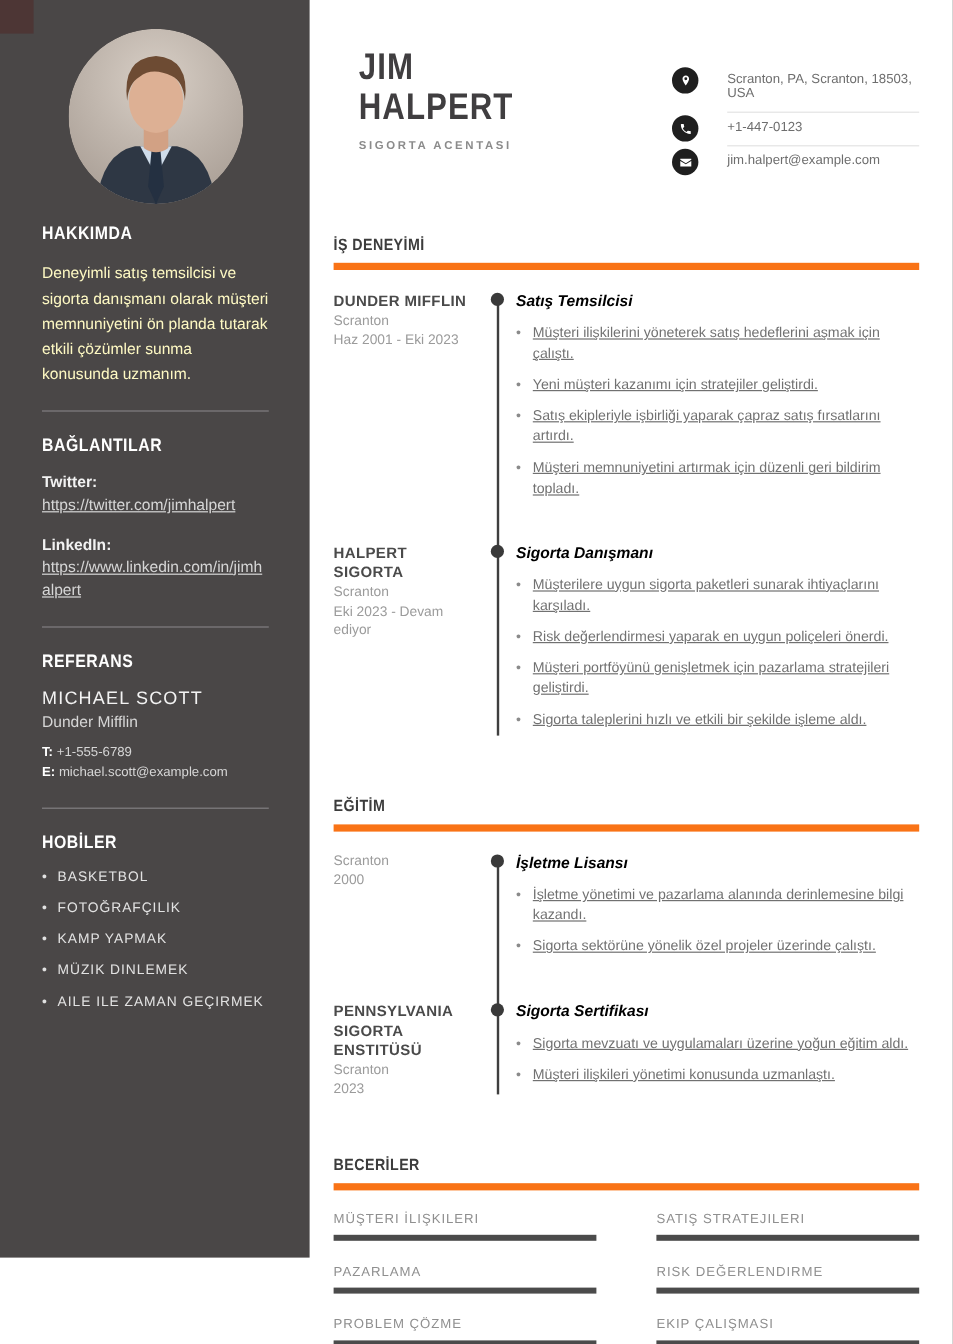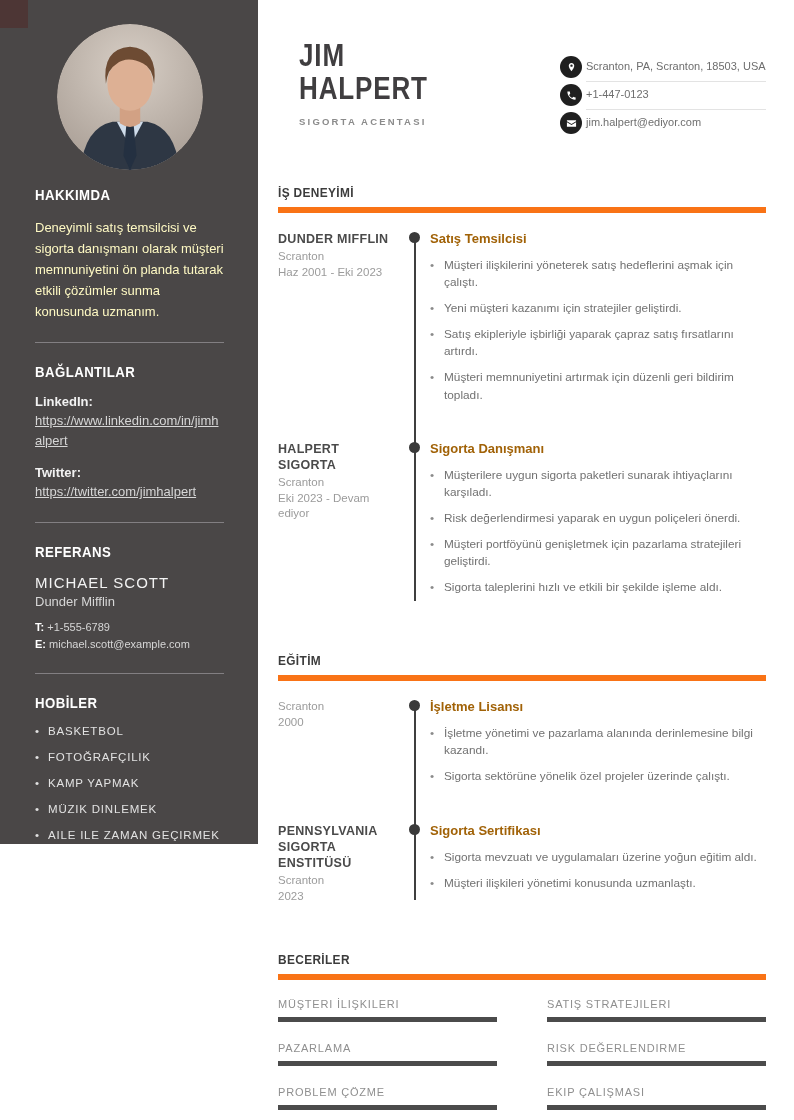--- a/index.html
+++ b/index.html
@@ -4,21 +4,21 @@
 <style>
   * { margin:0; padding:0; box-sizing:border-box; }
   html,body { background:#888; }
   body { font-family:"Liberation Sans", sans-serif; }
   .page { position:relative; width:794px; height:1120px; background:#ffffff; margin:0 auto; overflow:hidden; }
 
   
   .corner-accent { position:absolute; left:0; top:0; width:28px; height:28px; background:#4d3635; z-index:3; }
 
   
-  .sidebar { position:absolute; left:0; top:0; width:258px; height:844px; background:#4a4747; color:#d8d8d8; padding:24px 34px 0 35px; z-index:2; }
+  .sidebar { position:absolute; left:0; top:0; width:258px; height:1048px; background:#4a4747; color:#d8d8d8; padding:24px 34px 0 35px; z-index:2; }
   .photo-wrap { width:146px; height:146px; border-radius:50%; overflow:hidden; margin:0 auto; }
   .photo-wrap svg { display:block; width:100%; height:100%; }
   .side-section { margin-top:16px; }
   .side-title { color:#ffffff; font-size:15px; font-weight:700; letter-spacing:.5px; margin-bottom:14px; }
   .cond { display:inline-block; transform:scaleX(.88); transform-origin:0 50%; white-space:nowrap; }
   .about-text { font-size:13px; line-height:1.62; color:#fef9c3; }
   .side-divider { border:none; border-top:1px solid #827f82; margin:20px 0; }
   .link-group { margin-bottom:15px; }
   .link-label { font-weight:700; color:#f2f2f2; font-size:13px; margin-bottom:2px; }
   .link-url { display:block; font-size:13px; color:#d6d6d6; text-decoration:underline; word-break:break-all; line-height:1.5; cursor:pointer; }
@@ -30,42 +30,42 @@
   .hobby-list li { font-size:11.5px; letter-spacing:.8px; color:#e2e2e2; margin-bottom:14px; position:relative; padding-left:13px; }
   .hobby-list li::before { content:"•"; position:absolute; left:0; top:0; color:#e2e2e2; }
 
   
   .main { margin-left:258px; padding:40px 28px 0 20px; }
   .head-row { display:flex; justify-content:space-between; align-items:flex-start;margin-left:21px; }
   .name-block h1 { font-size:31px; line-height:1.06; font-weight:700; color:#403e40; letter-spacing:1px; }
   .name-block h1 span { display:block; transform:scaleX(.84); transform-origin:0 50%; }
   .role-line { margin-top:10px; font-size:9.5px; font-weight:700; letter-spacing:2.2px; color:#8b8b8b; }
   .contact-block { width:206px; margin-top:14px; }
-  .c-row { display:flex; align-items:flex-start; gap:4px; }
+  .c-row { display:flex; align-items:flex-start; gap:24px; }
   .c-icon { flex:0 0 22px; width:22px; height:22px; border-radius:50%; background:#1f1f1f; display:flex; align-items:center; justify-content:center; margin-top:2px; }
   .c-icon svg { width:11px; height:11px; fill:#ffffff; }
   .c-text { flex:1; font-size:11px; color:#6e6e6e; padding:6px 0 9px; }
   .c-row.with-line .c-text { border-bottom:1px solid #e3e3e3; }
 
   .section { margin-top:46px; }
   .sec-head { border-bottom:6px solid #f97316; padding-bottom:6px; margin-bottom:18px; }
   .sec-title { font-size:13.5px; font-weight:700; color:#3c3c3c; letter-spacing:.4px; }
 
   .timeline-group { position:relative; }
   .tl-line { position:absolute; left:136px; top:8px; bottom:4px; width:2px; background:#3f3f3f; }
   .entry { display:flex; }
   .entry + .entry { margin-top:28px; }
   .e-left { flex:0 0 130px; padding-right:16px; }
   .company { font-size:12.5px; font-weight:700; color:#4a4a4a; letter-spacing:.3px; line-height:1.3; margin-bottom:2px; }
   .meta { font-size:11.5px; color:#9b9b9b; line-height:1.35; }
   .e-right { flex:1; position:relative; padding-left:22px; }
   .e-right::before { content:""; position:absolute; left:1px; top:1px; width:11px; height:11px; border-radius:50%; background:#3a3a3a; }
-  .e-role { font-size:13px; font-weight:700; color:#a16207; margin-bottom:11px; }
+  .e-role { font-size:13px; font-weight:700; color:#000000; margin-bottom:11px;font-style:italic; }
   .bullet-list { list-style:none; }
-  .bullet-list li { font-size:11.8px; color:#717171; line-height:1.45; margin-bottom:9px; position:relative; padding-left:14px; }
+  .bullet-list li { font-size:11.8px; color:#717171; line-height:1.45; margin-bottom:9px; position:relative; padding-left:14px;text-decoration:underline; }
   .bullet-list li::before { content:"•"; position:absolute; left:0; top:0; color:#8a8a8a; }
 
   .grid2 { display:grid; grid-template-columns:1fr 1fr; column-gap:50px; row-gap:20px; }
   .skill-label { font-size:11px; color:#8f8f8f; letter-spacing:.8px; margin-bottom:7px; }
   .bar { height:5px; background:#e4e4e4; width:100%; }
   .bar-fill { height:100%; background:#4b4b4b; }
 </style>
 </head>
 <body>
 
@@ -99,26 +99,26 @@
     <section class="side-section">
       <h2 class="side-title"><span class="cond">HAKKIMDA</span></h2>
       <p class="about-text">Deneyimli satış temsilcisi ve sigorta danışmanı olarak müşteri memnuniyetini ön planda tutarak etkili çözümler sunma konusunda uzmanım.</p>
     </section>
 
     <hr class="side-divider">
 
     <section class="side-section">
       <h2 class="side-title"><span class="cond">BAĞLANTILAR</span></h2>
       <div class="link-group">
+        <div class="link-label">Twitter:</div>
+        <a class="link-url">https://twitter.com/jimhalpert</a>
+      </div>
+      <div class="link-group">
         <div class="link-label">LinkedIn:</div>
         <a class="link-url">https://www.linkedin.com/in/jimhalpert</a>
-      </div>
-      <div class="link-group">
-        <div class="link-label">Twitter:</div>
-        <a class="link-url">https://twitter.com/jimhalpert</a>
       </div>
     </section>
 
     <hr class="side-divider">
 
     <section class="side-section">
       <h2 class="side-title"><span class="cond">REFERANS</span></h2>
       <div class="ref-name">MICHAEL SCOTT</div>
       <div class="ref-company">Dunder Mifflin</div>
       <div class="ref-line"><b>T:</b> <span>+1-555-6789</span></div>
@@ -165,21 +165,21 @@
               </svg>
           </span>
           <span class="c-text">+1-447-0123</span>
         </div>
         <div class="c-row">
           <span class="c-icon">
             <svg viewBox="0 0 24 24">
                 <path d="M2 5h20v2L12 13 2 7V5zm0 4.2l10 6 10-6V19H2V9.2z"></path>
               </svg>
           </span>
-          <span class="c-text">jim.halpert@ediyor.com</span>
+          <span class="c-text">jim.halpert@example.com</span>
         </div>
       </div>
     </header>
 
     <section class="section">
       <div class="sec-head">
         <span class="sec-title cond">İŞ DENEYİMİ</span>
       </div>
       <div class="timeline-group">
         <div class="tl-line"></div>

